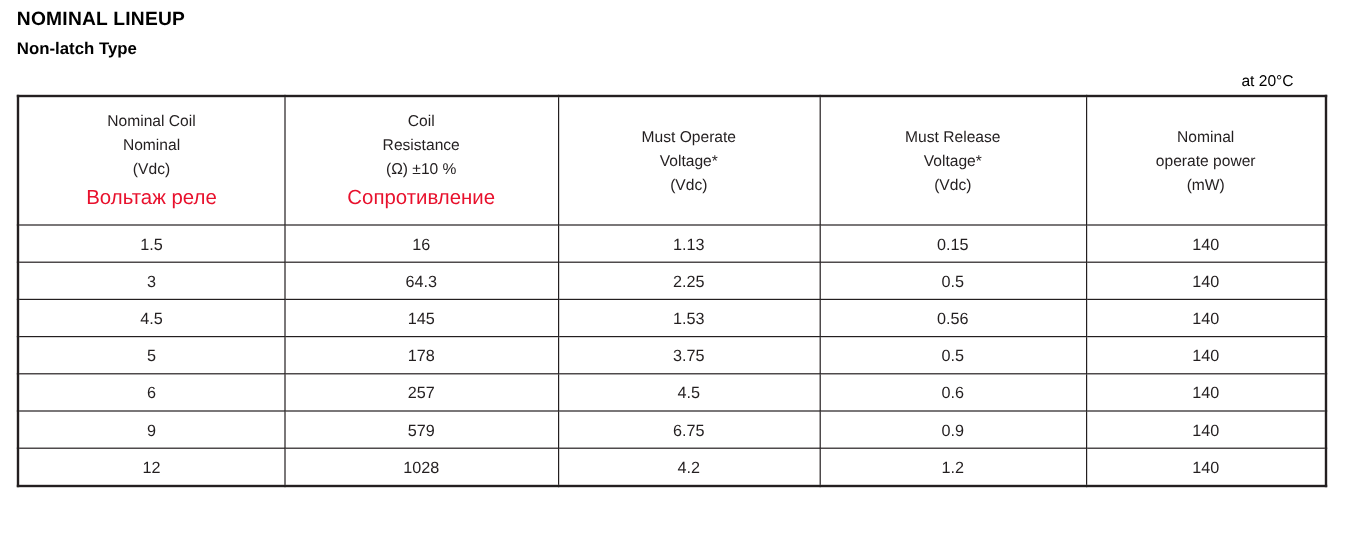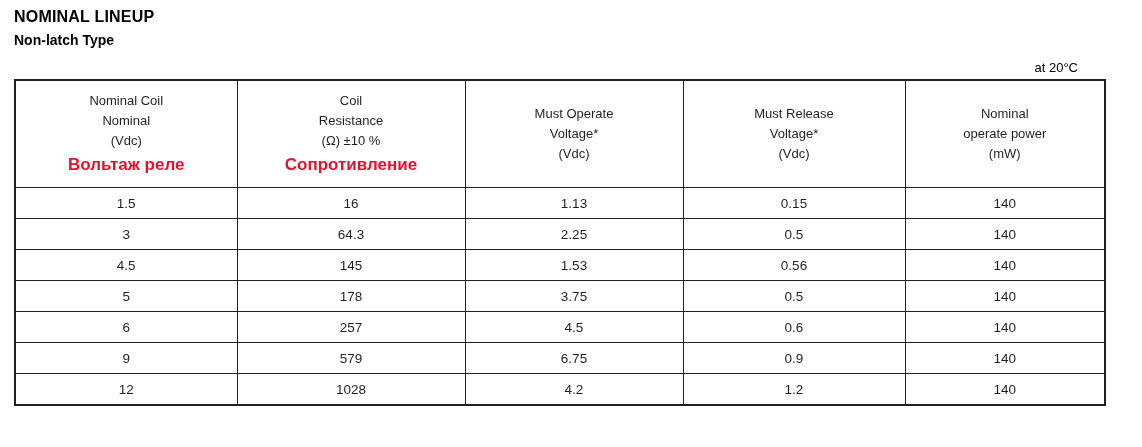--- a/index.html
+++ b/index.html
@@ -59,21 +59,21 @@
   }
   .hdr-line {
     display: block;
     line-height: 1.55;
     font-size: 13px;
   }
   .hdr-ru {
     display: block;
     color: #e8112d;
     font-size: 17px;
-    font-weight: bold;
+    font-weight: normal;
     line-height: 1.5;
     margin-top: 1px;
   }
   tbody td {
     height: 30px;
     font-size: 13.5px;
   }
   col.c1 { width: 222px; }
   col.c2 { width: 228px; }
   col.c3 { width: 218px; }

